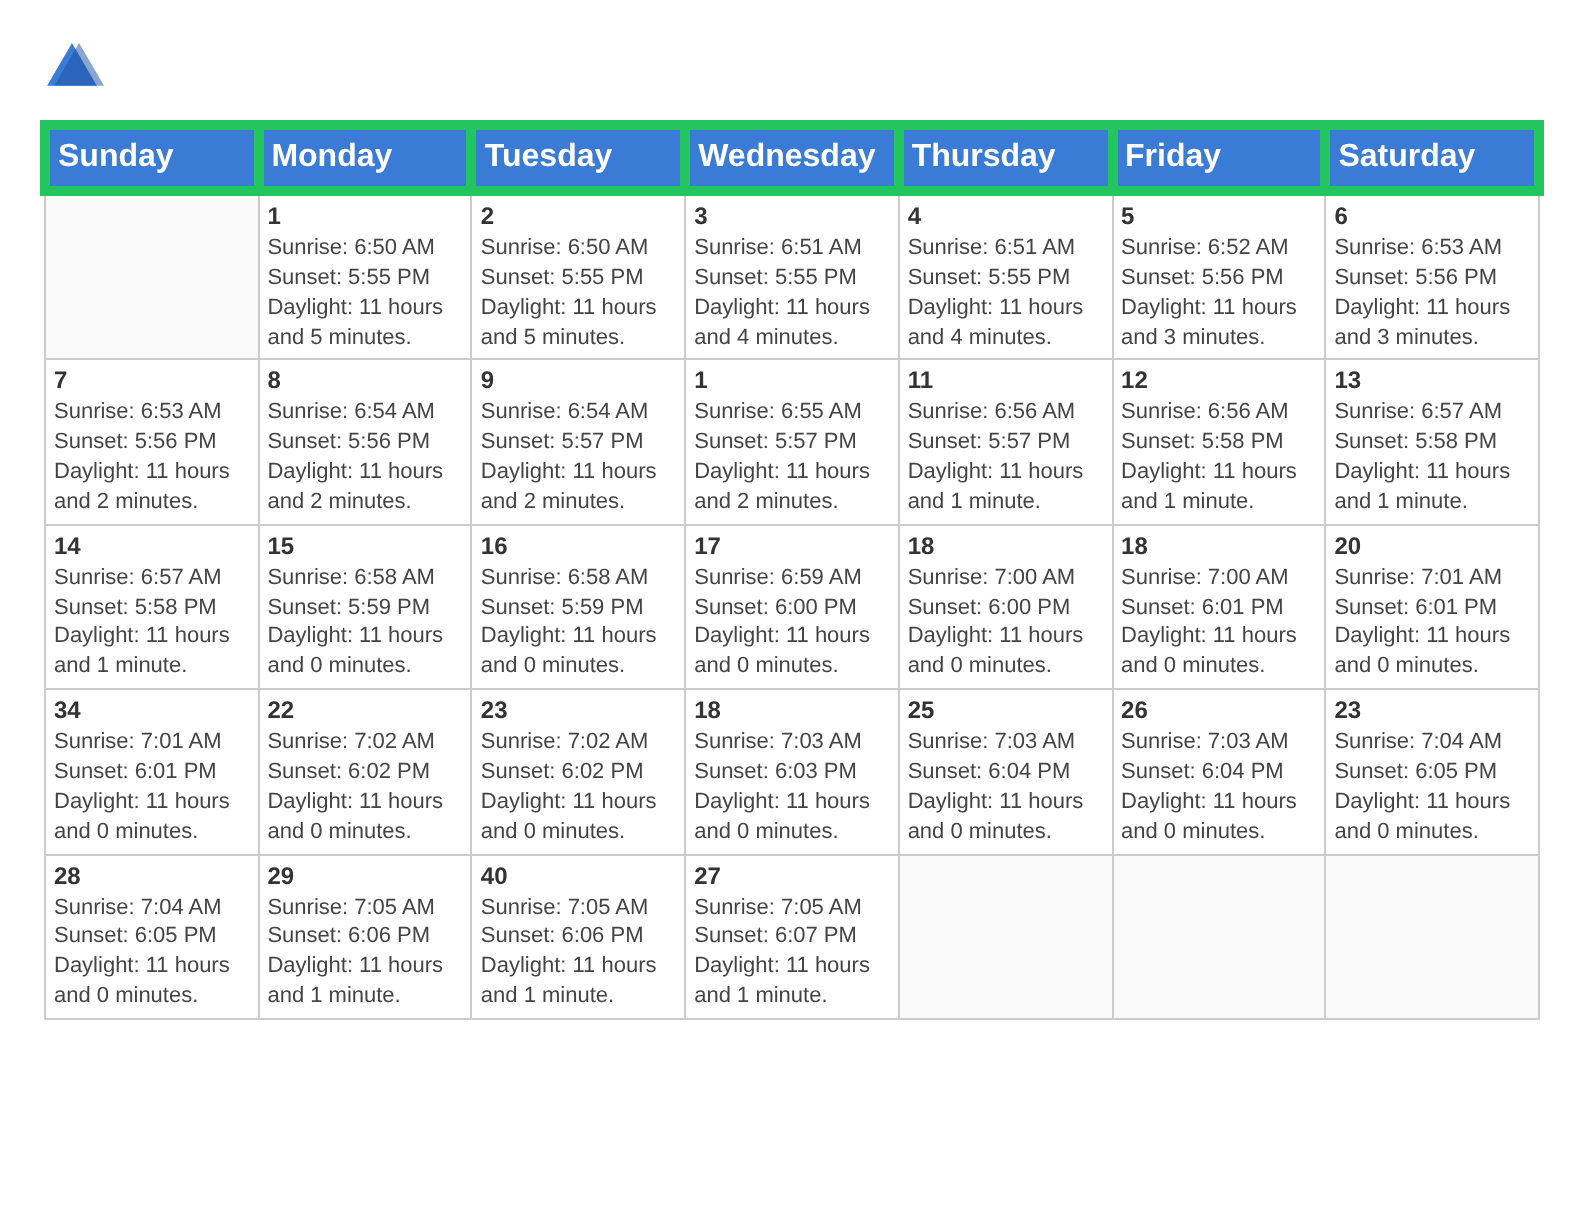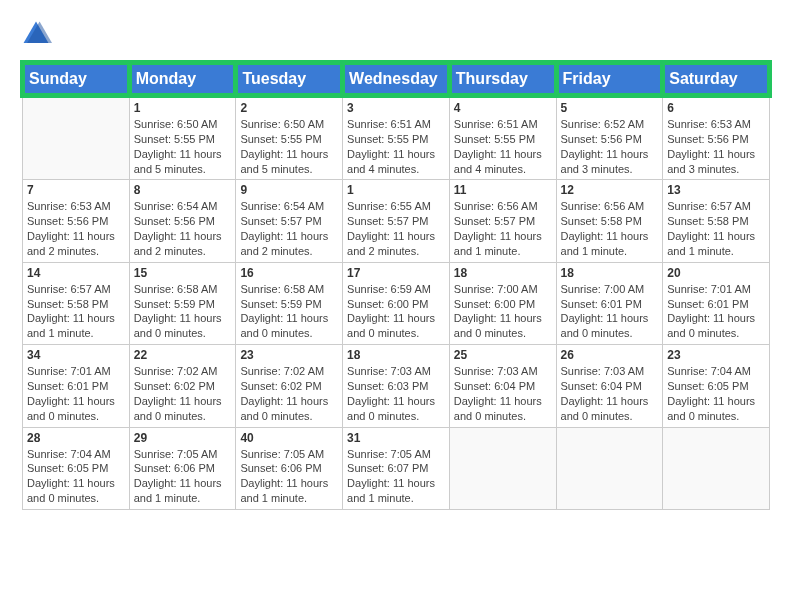--- a/index.html
+++ b/index.html
@@ -260,21 +260,21 @@
           </td>
           <td>
             <span class="day-number">29</span>
             <div class="day-info">Sunrise: 7:05 AM<br>Sunset: 6:06 PM<br>Daylight: 11 hours<br>and 1 minute.</div>
           </td>
           <td>
             <span class="day-number">40</span>
             <div class="day-info">Sunrise: 7:05 AM<br>Sunset: 6:06 PM<br>Daylight: 11 hours<br>and 1 minute.</div>
           </td>
           <td>
-            <span class="day-number">31</span>
+            <span class="day-number">27</span>
             <div class="day-info">Sunrise: 7:05 AM<br>Sunset: 6:07 PM<br>Daylight: 11 hours<br>and 1 minute.</div>
           </td>
           <td class="empty"></td>
           <td class="empty"></td>
           <td class="empty"></td>
         </tr>
       </tbody>
   </table>
 </div>
 

